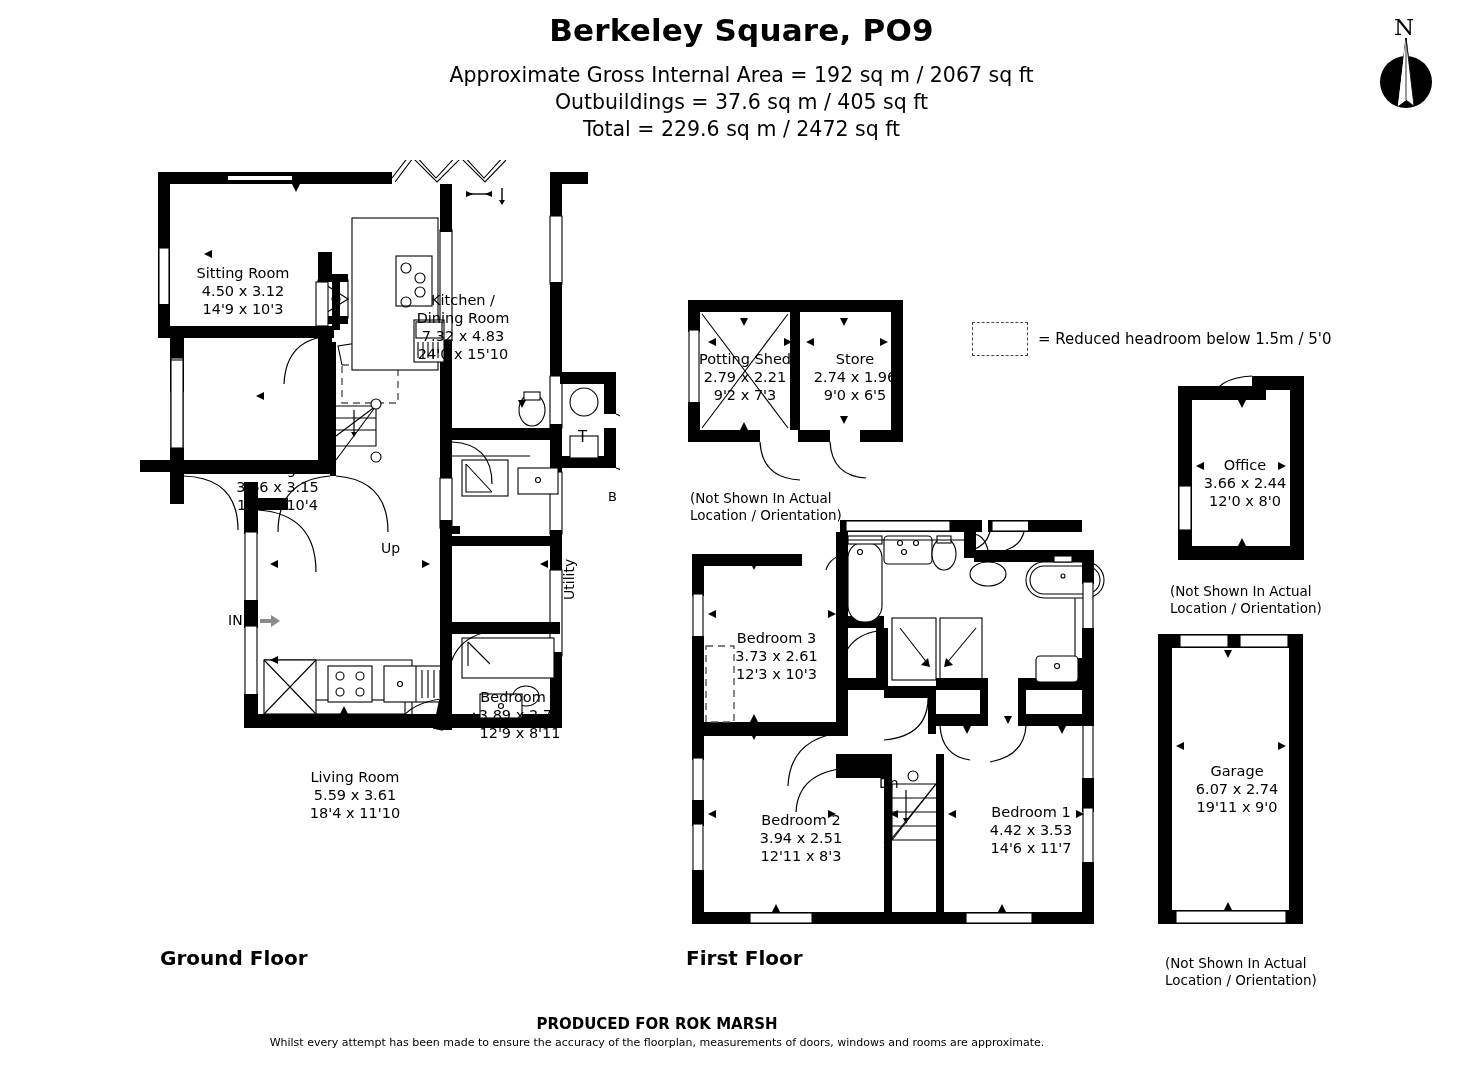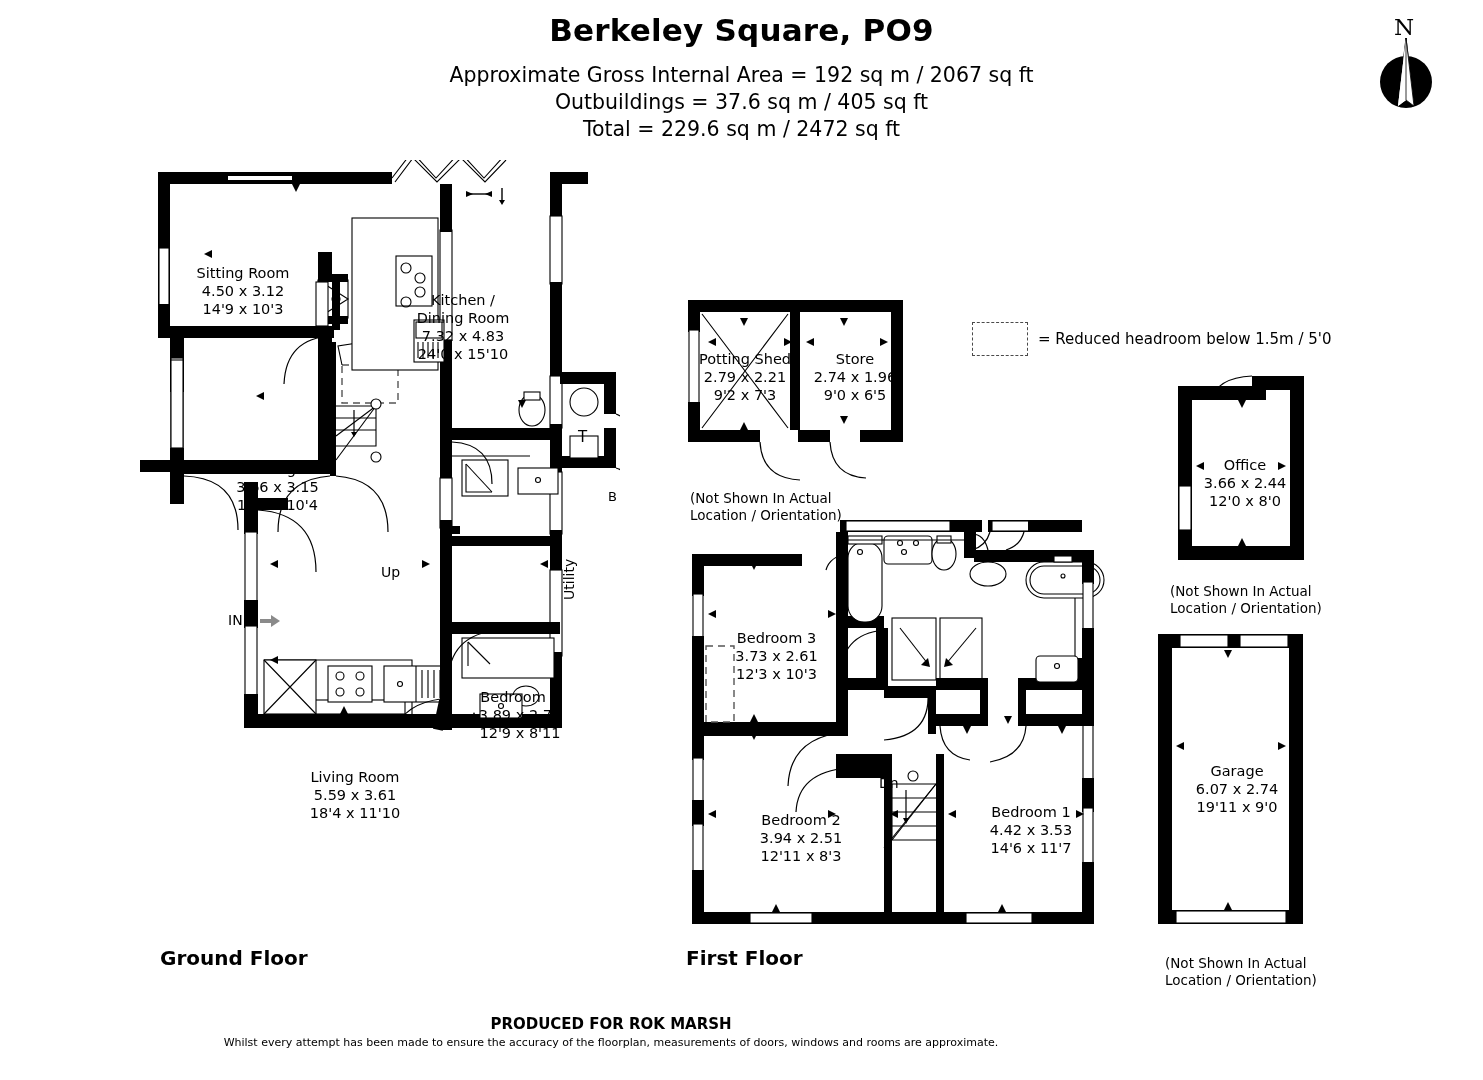--- a/index.html
+++ b/index.html
@@ -40,21 +40,21 @@
   .rlabel .dm{display:block;}
   .note{position:absolute;font-size:13.5px;line-height:17px;white-space:nowrap;}
   .tinylab{position:absolute;font-size:14px;}
   .vlab{position:absolute;font-size:14px;transform:rotate(-90deg);transform-origin:0 0;white-space:nowrap;}
 
   
   .legendbox{position:absolute;left:972px;top:322px;width:54px;height:32px;border:1.6px dashed #4a4a4a;}
   .legendtxt{position:absolute;left:1038px;top:330px;font-size:15px;white-space:nowrap;}
 
   
-  .foot{position:absolute;left:0;width:1222px;text-align:center;}
+  .foot{position:absolute;left:0;width:1222px;text-align:center;padding-left:46px;}
   .foot.b{font-weight:bold;font-size:15px;top:1015px;}
   .foot.l1{font-size:11px;top:1036px;}
   .foot.l2{font-size:15.5px;top:1057px;}
 
   svg{display:block;}
   .w{fill:#000;}           
   .ln{stroke:#000;fill:none;}
   .thin{stroke:#000;stroke-width:1.1;fill:none;}
   .fix{stroke:#000;stroke-width:1.1;fill:#fff;}
   .dash{stroke:#555;stroke-width:1.4;fill:none;stroke-dasharray:7 5;}
@@ -295,21 +295,21 @@
   </div>
 
   <div class="tinylab" style="left:228px;top:612px;">
     <span>IN</span>
   </div>
   <svg style="position:absolute;left:258px;top:612px;" width="24" height="18">
     <path d="M2 9 H16" stroke="#8a8a8a" stroke-width="4" fill="none"></path>
     <path d="M13 3 l9 6 l-9 6 Z" fill="#8a8a8a"></path>
   </svg>
 
-  <div class="tinylab" style="left:381px;top:564px;text-align:center;">Up</div>
+  <div class="tinylab" style="left:381px;top:540px;text-align:center;">Up</div>
   <div class="vlab" style="left:561px;top:600px;">Utility</div>
   <div class="tinylab" style="left:578px;top:428px;font-size:15px;">T</div>
   <div class="tinylab" style="left:608px;top:489px;font-size:13px;">B</div>
 
   <div class="floorcap" style="left:160px;top:946px;">Ground Floor</div>
 
   <svg style="position:absolute;left:688px;top:300px;" width="215" height="190" viewBox="0 0 215 190">
     <rect class="w" x="0" y="0" width="215" height="12"></rect>
     <rect class="w" x="0" y="0" width="12" height="32"></rect>
     <rect class="fix" x="1" y="30" width="10" height="74"></rect>

